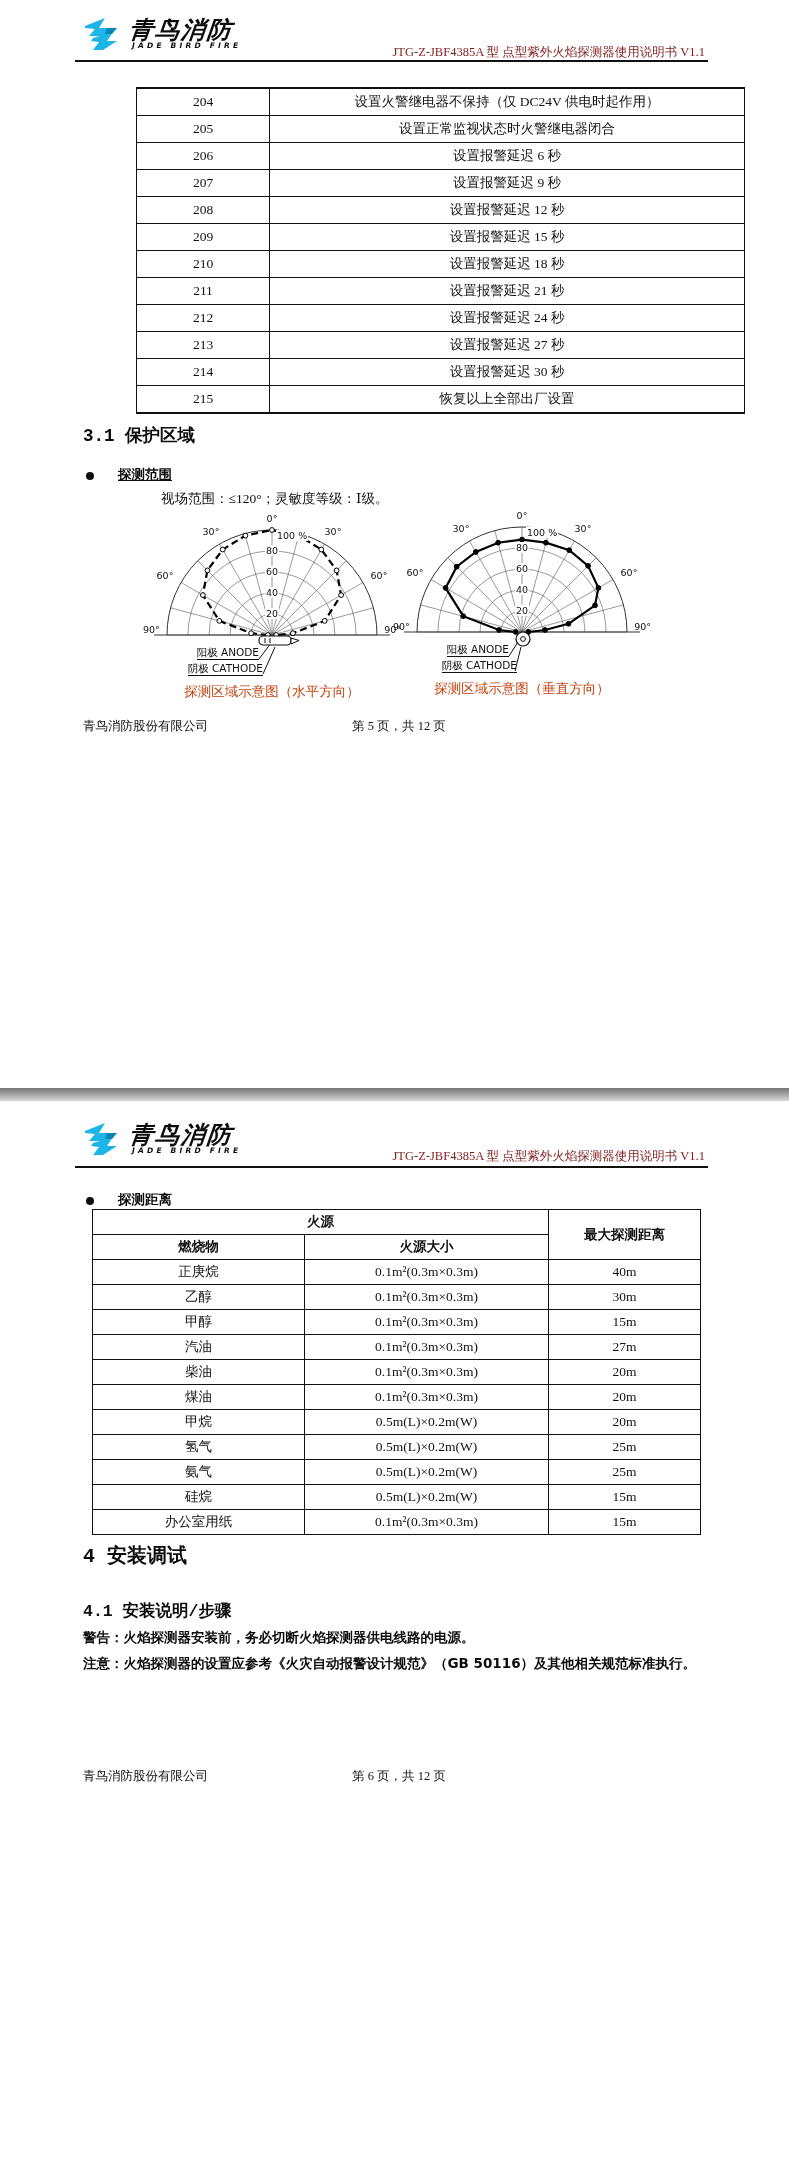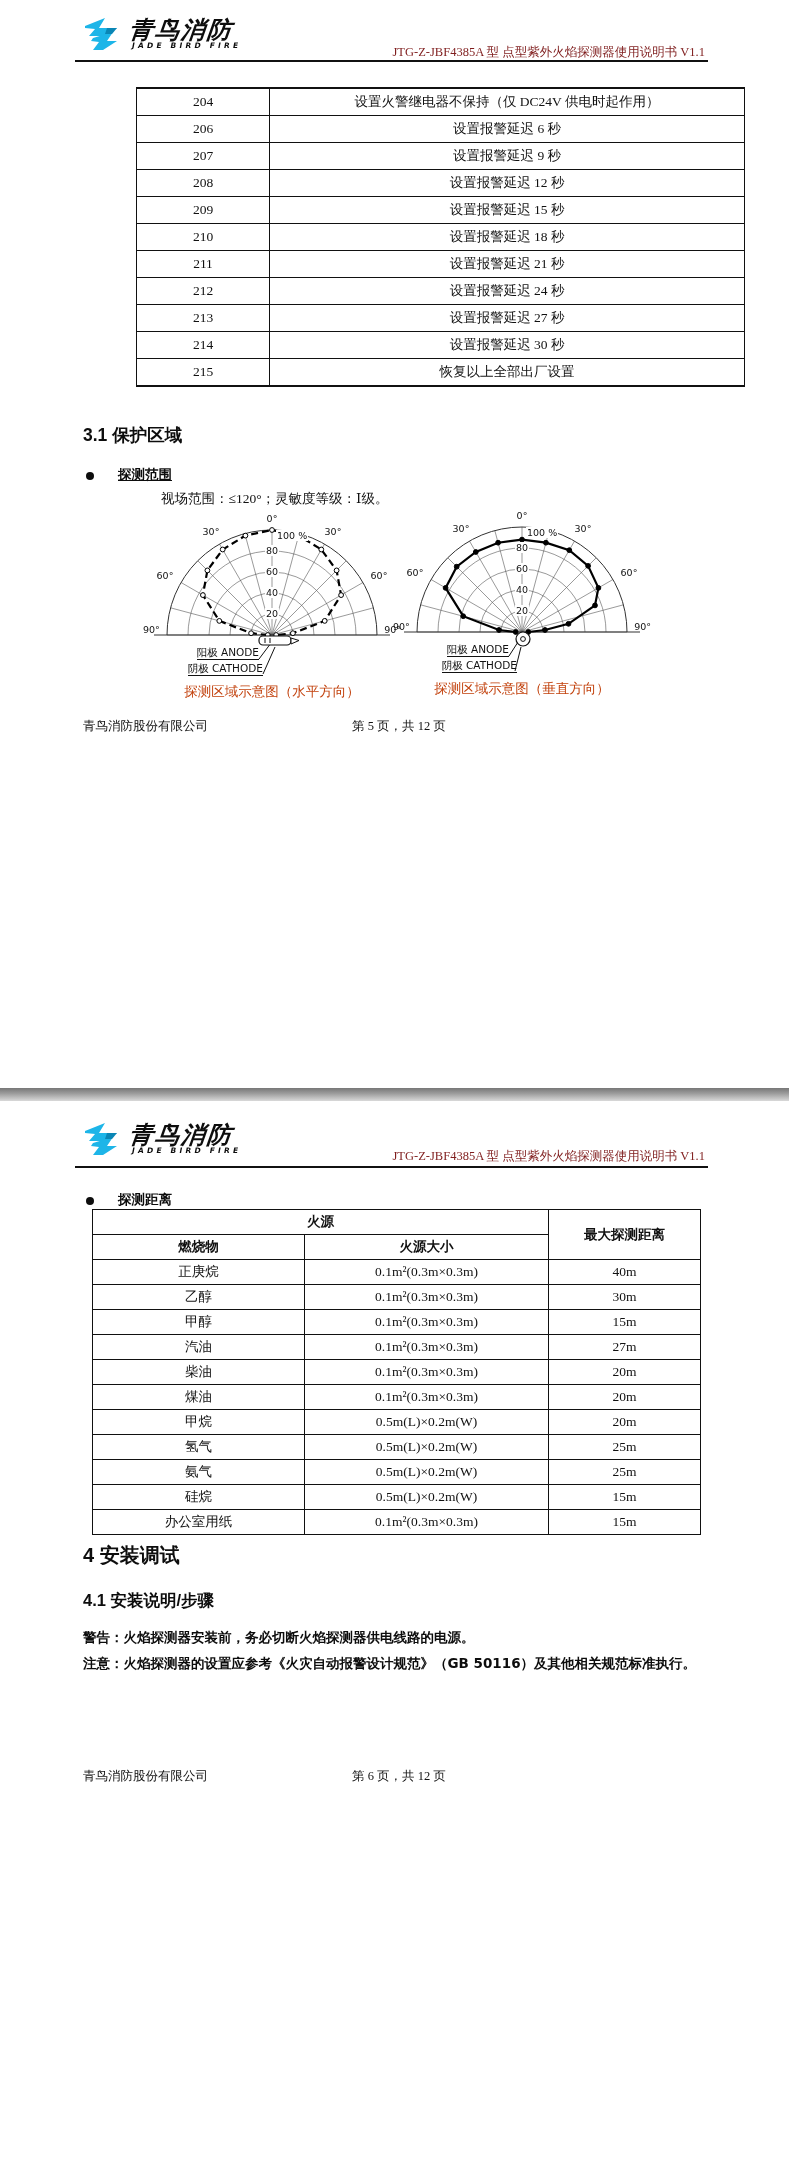--- a/index.html
+++ b/index.html
@@ -17,21 +17,21 @@
   
   table{border-collapse:collapse;table-layout:fixed;}
   .doc-table{position:absolute;left:92px;width:608px;font-size:13.5px;}
   .doc-table td,.doc-table th{border:1px solid #111;text-align:center;vertical-align:middle;
       font-weight:normal;padding:0;overflow:hidden;white-space:nowrap;}
   #settings-table td{height:26px;}
   #settings-table{border-top:2px solid #111;border-bottom:2px solid #111;}
   #distance-table td,#distance-table th{height:24px;}
   #distance-table th{font-weight:bold;}
   
-  .h-sec{position:absolute;left:83px;font-family:Liberation Sans, sans-serif;
+  .h-sec{position:absolute;left:83px;font-family:Liberation Mono, monospace;
          font-weight:bold;color:#0d0d0d;white-space:nowrap;}
   .bullet{position:absolute;left:86px;width:8px;height:8px;border-radius:50%;background:#0d0d0d;}
   .bullet-t{position:absolute;left:118px;font:bold 13.5px "DejaVu Sans",sans-serif;color:#0d0d0d;}
   .body-t{position:absolute;left:118px;font-size:13.5px;margin-left:43px;}
   .warn{position:absolute;left:83px;width:628px;font:bold 13.5px "DejaVu Sans","Liberation Sans",sans-serif;
         line-height:26px;color:#0d0d0d;text-align:justify;}
   
   .chart{position:absolute;width:250px;height:185px;}
   .chart svg{position:absolute;left:0;top:0;}
   .alab{position:absolute;font:9.5px "DejaVu Sans",sans-serif;color:#111;white-space:nowrap;}
@@ -68,20 +68,24 @@
 
     <table class="doc-table" id="settings-table" style="top:87px;margin-left:44px;">
       <colgroup>
           <col style="width:133px;">
           <col style="width:475px;">
         </colgroup>
       <tbody>
           <tr>
             <td>204</td>
             <td>设置火警继电器不保持（仅 DC24V 供电时起作用）</td>
+          </tr>
+          <tr>
+            <td>205</td>
+            <td>设置正常监视状态时火警继电器闭合</td>
           </tr>
           <tr>
             <td>206</td>
             <td>设置报警延迟 6 秒</td>
           </tr>
           <tr>
             <td>207</td>
             <td>设置报警延迟 9 秒</td>
           </tr>
           <tr>
@@ -350,21 +354,21 @@
           </tr>
           <tr>
             <td>办公室用纸</td>
             <td>0.1m²(0.3m×0.3m)</td>
             <td>15m</td>
           </tr>
         </tbody>
     </table>
 
     <div class="h-sec" style="top:441px;font-size:20px;">4   安装调试</div>
-    <div class="h-sec" style="top:489px;font-size:16.5px;">4.1  安装说明/步骤</div>
+    <div class="h-sec" style="top:499px;font-size:16.5px;">4.1  安装说明/步骤</div>
 
     <div class="warn" style="top:523px;">警告：火焰探测器安装前，务必切断火焰探测器供电线路的电源。</div>
     <div class="warn" style="top:549px;">注意：火焰探测器的设置应参考《火灾自动报警设计规范》（GB 50116）及其他相关规范标准执行。</div>
 
     <div class="footer-co" style="top:667px;">青鸟消防股份有限公司</div>
     <div class="footer-pg" style="top:667px;">第 6 页，共 12 页</div>
   </div>
 
 </div>
 

